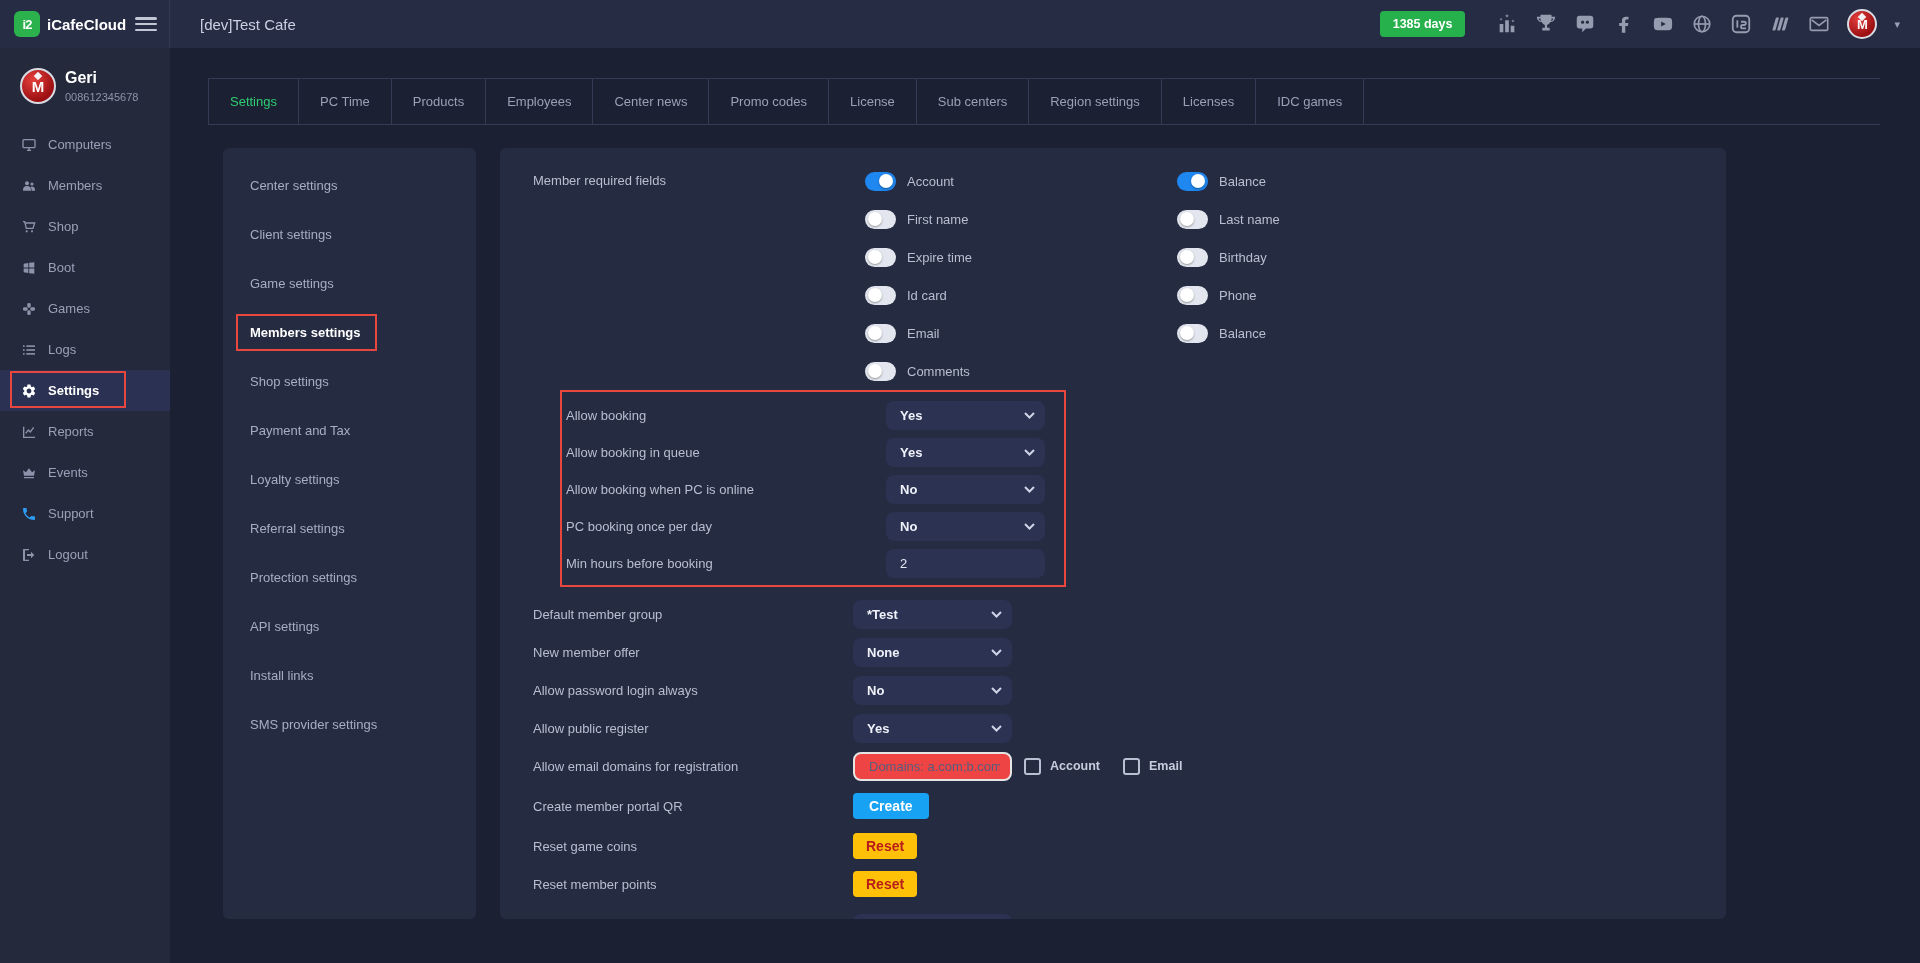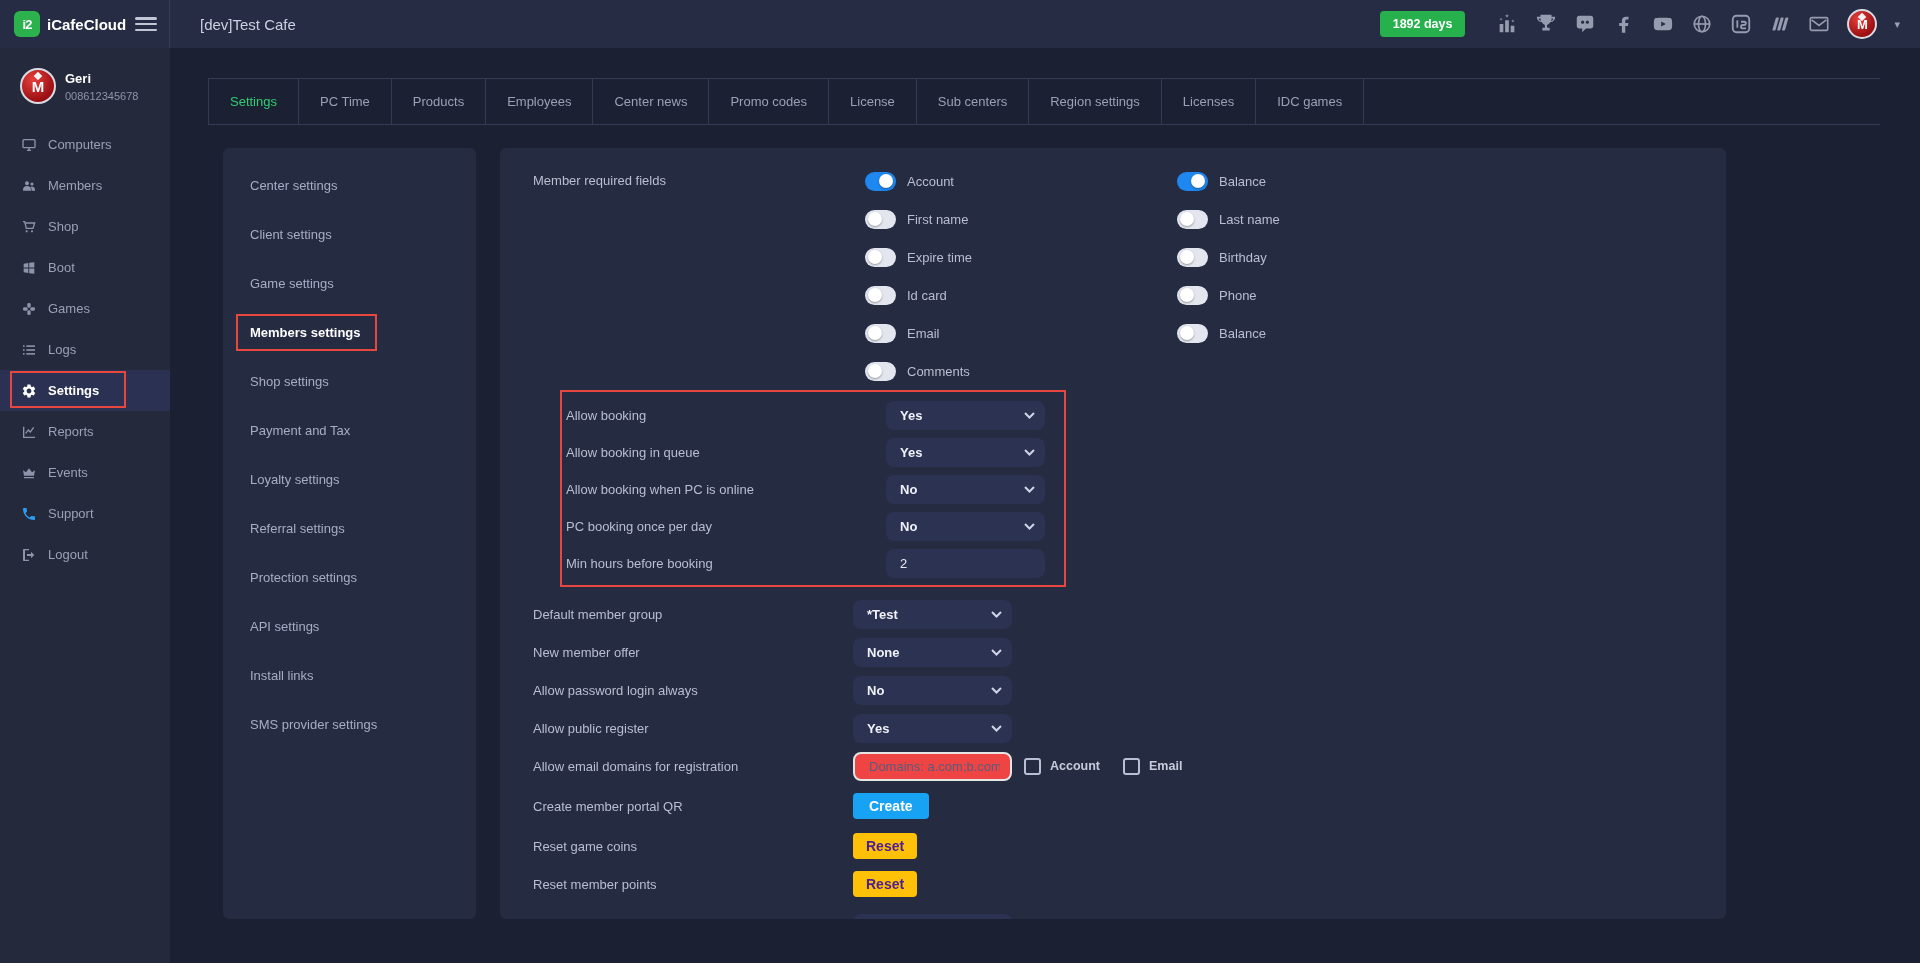--- a/index.html
+++ b/index.html
@@ -25,21 +25,21 @@
 .tico svg{width:22px;height:22px;}
 .avatar{width:30px;height:30px;border-radius:50%;background:radial-gradient(circle at 35% 30%,#e5403c,#9c0f12 70%);border:2px solid #d8dbe4;position:relative;display:flex;align-items:center;justify-content:center;color:#fff;font-weight:bold;font-size:13px;cursor:pointer;}
 .avatar::before{content:"";position:absolute;top:3px;width:6px;height:6px;background:#f3f3f5;transform:rotate(45deg);}
 .chev{color:#9aa0b6;font-size:11px;cursor:pointer;}
 
 
 .sidebar{position:absolute;left:0;top:48px;width:170px;height:915px;background:var(--sidebar);}
 .user-block{display:flex;align-items:center;padding:20px 0 20px 20px;}
 .user-avatar{width:36px;height:36px;font-size:15px;}
 .user-meta{margin-left:9px;}
-.user-name{font-size:13px;font-weight:bold;color:#fff;}
+.user-name{font-size:16px;font-weight:bold;color:#fff;}
 .user-phone{font-size:11px;color:#8e94a9;margin-top:4px;}
 .nav{list-style:none;}
 .nav-item{height:41px;display:flex;align-items:center;padding-left:21px;cursor:pointer;position:relative;}
 .nav-item .nico{width:16px;height:16px;color:#8d93aa;display:flex;align-items:center;}
 .nav-item .nico svg{width:16px;height:16px;}
 .nav-item .nlabel{font-size:13px;color:var(--muted);margin-left:11px;}
 .nav-item.active{background:#2b3152;}
 .nav-item.active .nlabel{color:#fff;font-weight:bold;}
 .nav-item.active .nico{color:#fff;}
 .nav-item.active .annot{position:absolute;left:10px;top:1px;width:116px;height:37px;border:2px solid var(--red);}
@@ -86,41 +86,41 @@
 .booking-box .row{min-height:37px;}
 
 
 .cbwrap{display:flex;align-items:center;gap:9px;margin-left:12px;}
 .cbox{width:17px;height:17px;border:2px solid #b9c0d4;border-radius:3px;background:transparent;cursor:pointer;flex:0 0 auto;}
 .cb-label{font-size:12.5px;font-weight:bold;color:#c7ccdd;margin-right:14px;}
 
 
 .btn{border:none;border-radius:4px;height:26px;font-size:14px;font-weight:bold;cursor:pointer;}
 .btn-primary{background:var(--btnblue);color:#fff;padding:0 16px;}
-.btn-warn{background:var(--warn);color:#4c1d95;padding:0 13px;}
+.btn-warn{background:var(--warn);color:#b91c1c;padding:0 13px;}
 
 .ctrl{display:flex;align-items:center;}
 </style>
 </head>
 <body>
 
 <div class="topbar">
   <div class="brand-zone">
     <div class="logo-sq">i2</div>
     <div class="brand-name">iCafeCloud</div>
     <div class="hamburger">
         <span></span>
         <span></span>
         <span></span>
       </div>
   </div>
   <div class="page-title">[dev]Test Cafe</div>
 
   <div class="topbar-right">
-    <div class="days-badge">1892 days</div>
+    <div class="days-badge">1385 days</div>
 
     <div class="tico">
       <svg viewBox="0 0 24 24" fill="currentColor">
           <path d="M10 8h4v13h-4zM4 12h4v9H4zM16 14h4v7h-4z"></path>
           <path d="M12 1l.7 1.6L14.3 3l-1.6.7L12 5.3l-.7-1.6L9.7 3l1.6-.4zM5.5 5l.5 1.2L7.2 6.7 6 7.2 5.5 8.4 5 7.2 3.8 6.7 5 6.2zM18.5 7l.5 1.2 1.2.5-1.2.5-.5 1.2-.5-1.2-1.2-.5 1.2-.5z"></path>
         </svg>
     </div>
     <div class="tico">
       <svg viewBox="0 0 24 24" fill="currentColor">
           <path d="M6 2h12v2h4c0 3.5-2.2 5.6-5.2 5.9A6.2 6.2 0 0113.2 13v3.2H16V19H8v-2.8h2.8V13a6.2 6.2 0 01-3.6-3.1C4.2 9.6 2 7.5 2 4h4V2zm-2 4c.2 1.3 1 2.3 2.3 2.8C6.1 7.9 6 7 6 6H4zm16 0h-2c0 1-.1 1.9-.3 2.8C19 8.3 19.8 7.3 20 6z"></path>

